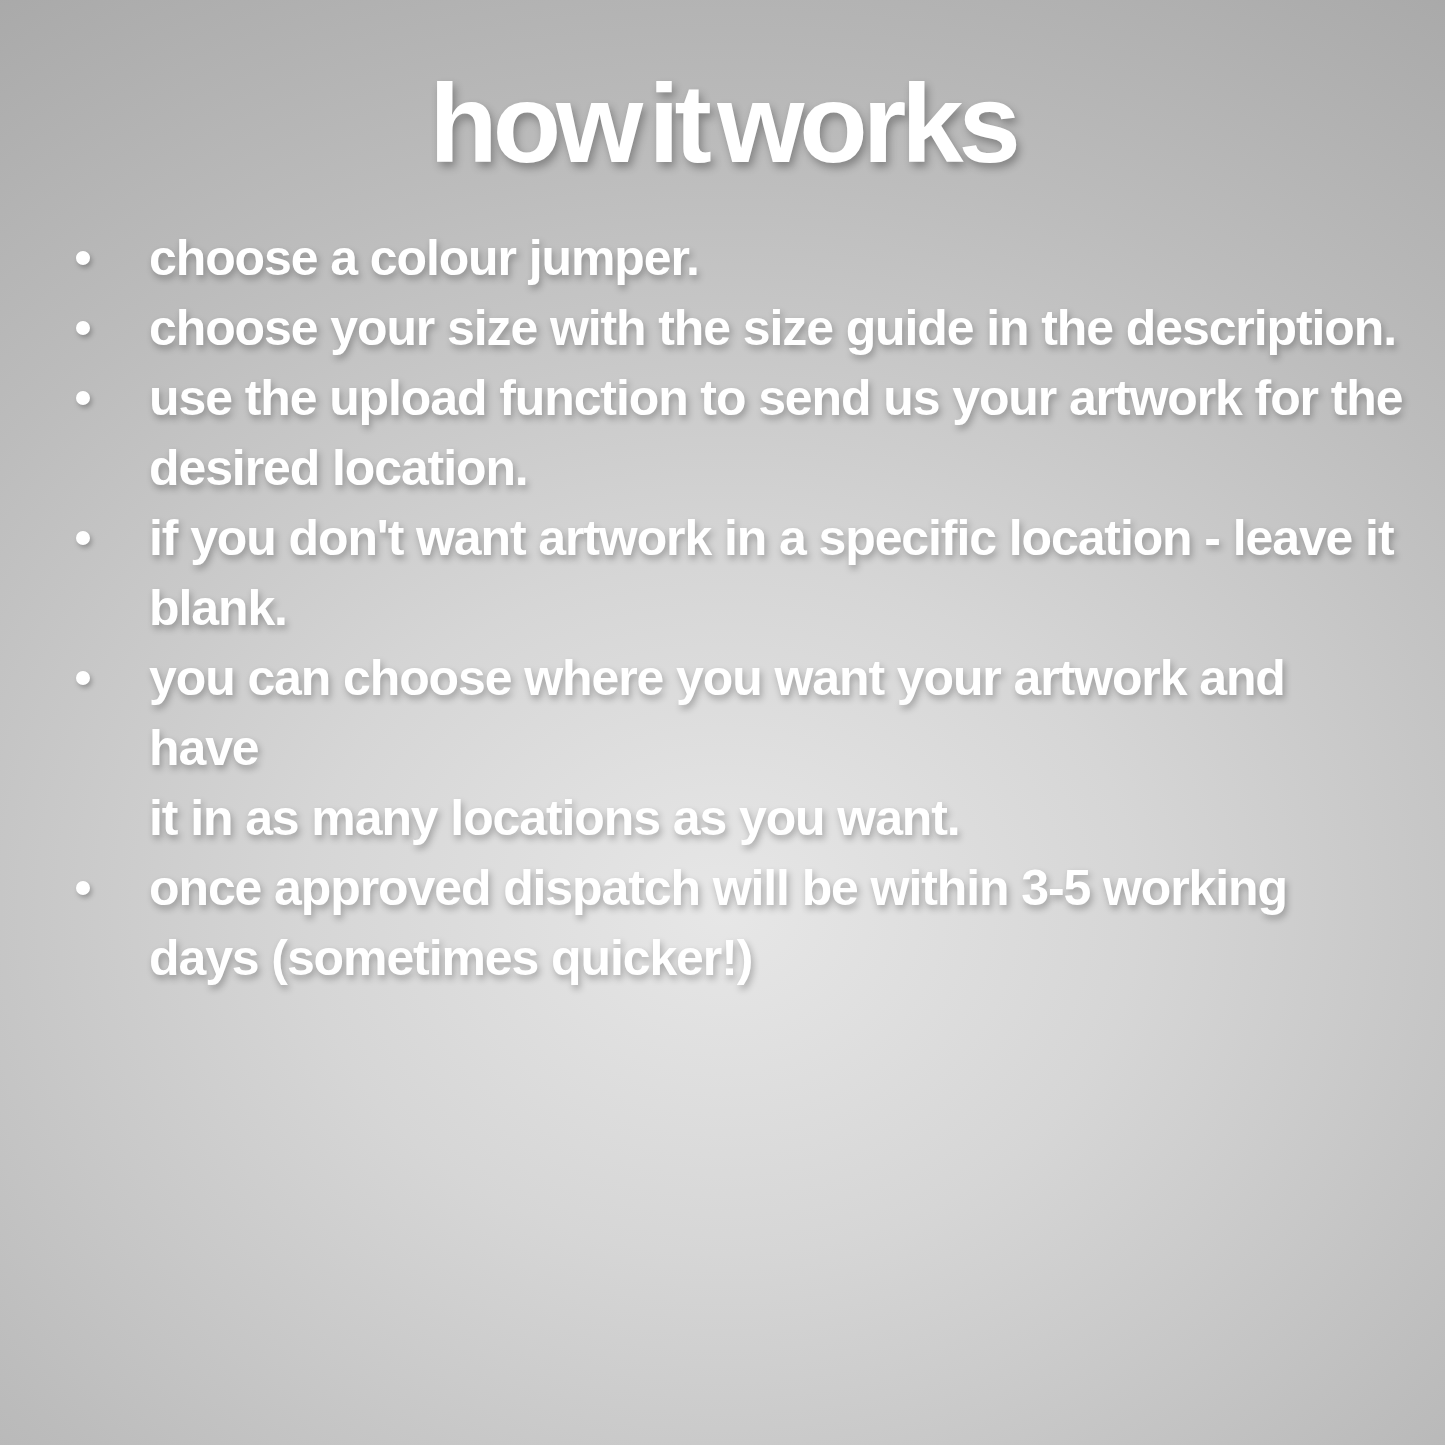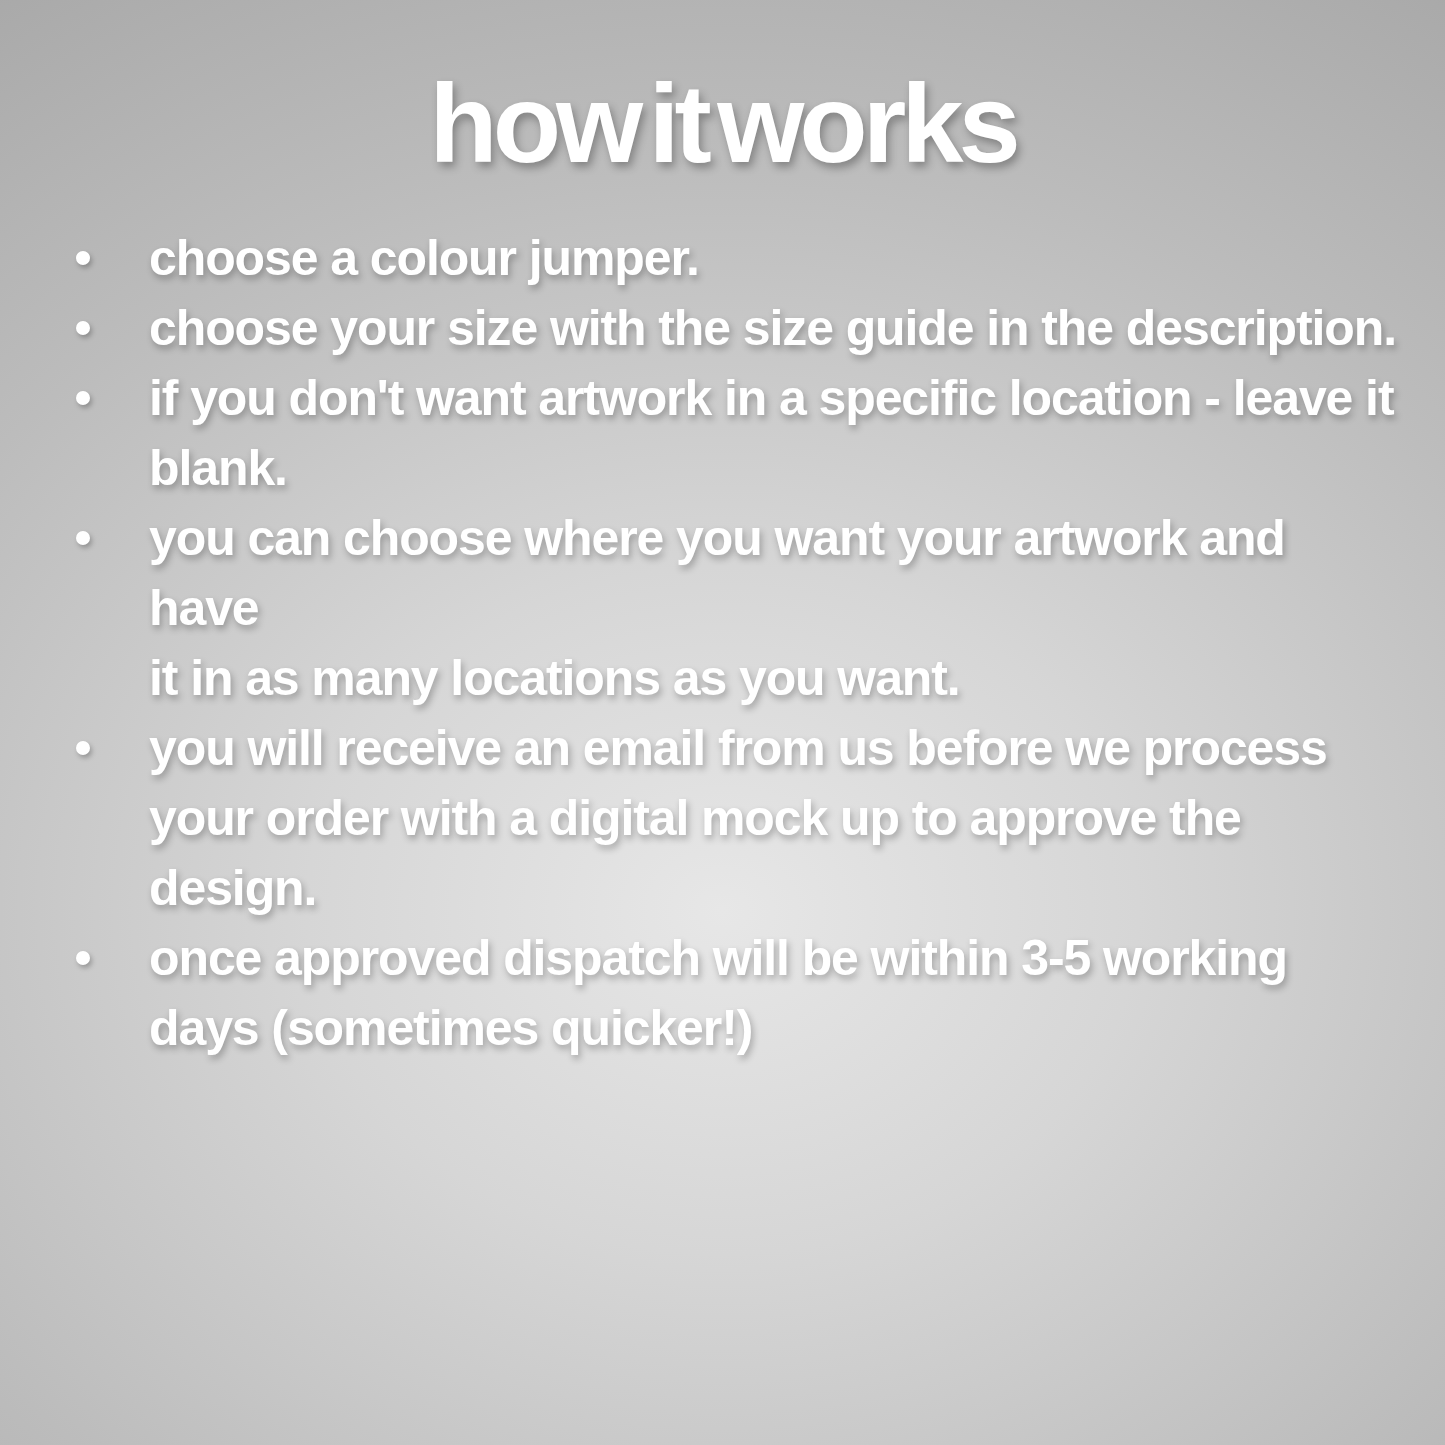--- a/index.html
+++ b/index.html
@@ -76,33 +76,32 @@
     <li class="step">
       <span class="dot"></span>
       <span class="step-text">choose a colour jumper.</span>
     </li>
     <li class="step">
       <span class="dot"></span>
       <span class="step-text">choose your size with the size guide in the description.</span>
     </li>
     <li class="step">
       <span class="dot"></span>
+      <span class="step-text">use the upload function to send us your artwork for the
+desired location.</span>
+    </li>
+    <li class="step">
+      <span class="dot"></span>
       <span class="step-text">if you don't want artwork in a specific location - leave it
 blank.</span>
     </li>
     <li class="step">
       <span class="dot"></span>
       <span class="step-text">you can choose where you want your artwork and have
 it in as many locations as you want.</span>
     </li>
     <li class="step">
       <span class="dot"></span>
-      <span class="step-text">you will receive an email from us before we process
-your order with a digital mock up to approve the
-design.</span>
-    </li>
-    <li class="step">
-      <span class="dot"></span>
       <span class="step-text">once approved dispatch will be within 3-5 working
 days (sometimes quicker!)</span>
     </li>
   </ul>
 </div>
 
 </body></html>

